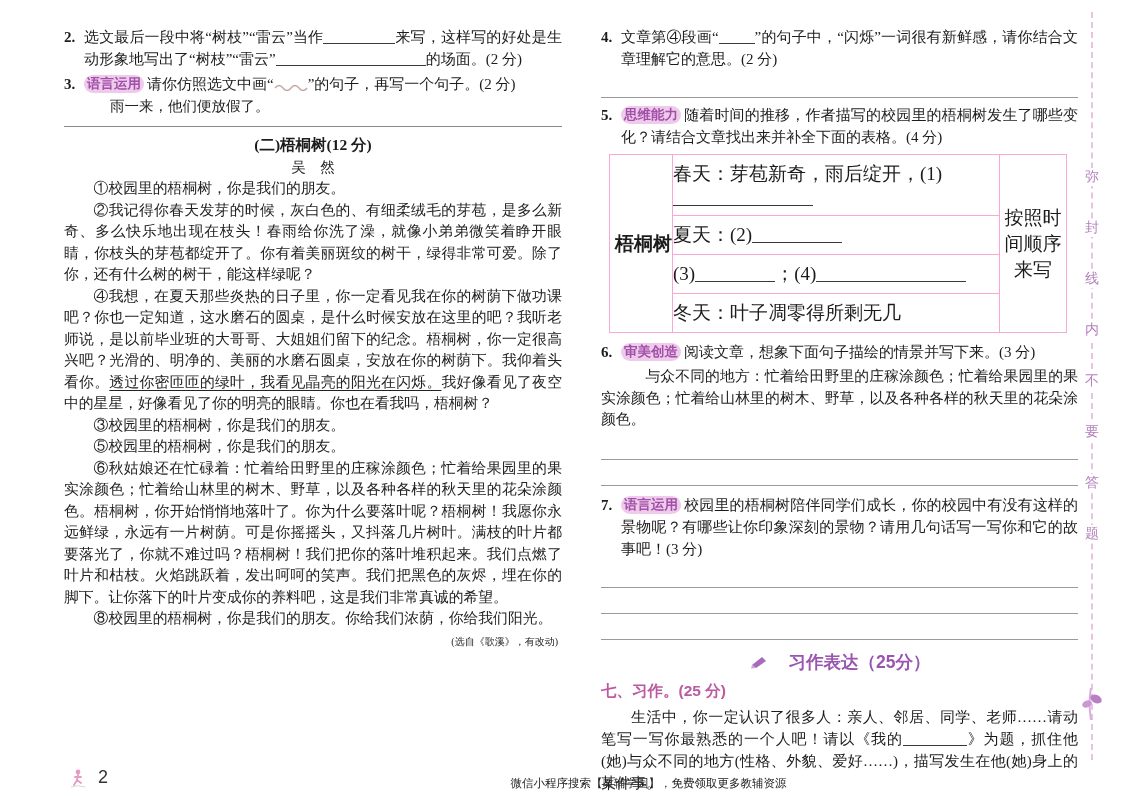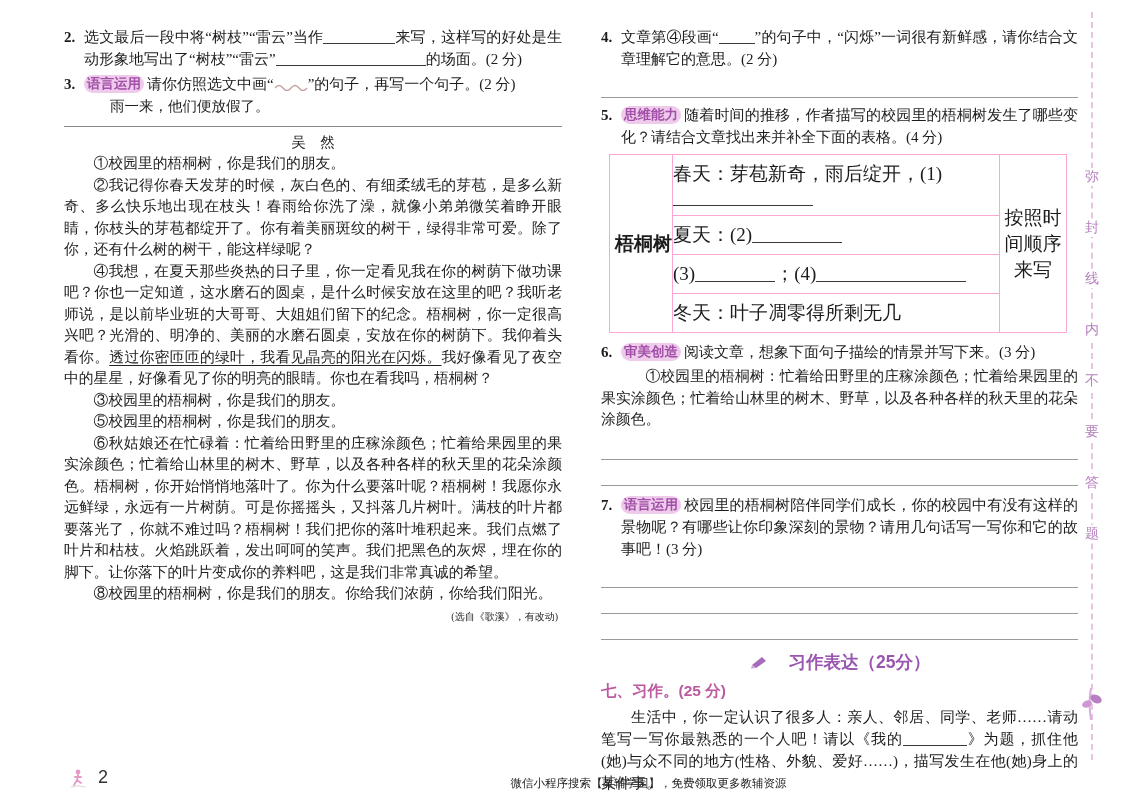--- a/index.html
+++ b/index.html
@@ -83,20 +83,21 @@
         <span class="badge">语言运用</span><span>请你仿照选文中画“</span><svg width="34" height="10" viewBox="0 0 34 10" style="vertical-align:-2px">
             <path d="M1 7 q4 -5 8 0 t8 0 t8 0 t8 0" fill="none" stroke="#c4a3a3" stroke-width="1.3"></path>
           </svg><span>”的句子，再写一个句子。(2 分)</span>
         <div class="example">雨一来，他们便放假了。</div>
       </div>
     </div>
 
     <hr class="divider">
 
     <div class="passage">
+      <div class="p-title">(二)梧桐树(12 分)</div>
       <div class="p-author">吴　然</div>
       <p>①校园里的梧桐树，你是我们的朋友。</p>
       <p>②我记得你春天发芽的时候，灰白色的、有细柔绒毛的芽苞，是多么新奇、多么快乐地出现在枝头！春雨给你洗了澡，就像小弟弟微笑着睁开眼睛，你枝头的芽苞都绽开了。你有着美丽斑纹的树干，绿得非常可爱。除了你，还有什么树的树干，能这样绿呢？</p>
       <p><span>④我想，在夏天那些炎热的日子里，你一定看见我在你的树荫下做功课吧？你也一定知道，这水磨石的圆桌，是什么时候安放在这里的吧？我听老师说，是以前毕业班的大哥哥、大姐姐们留下的纪念。梧桐树，你一定很高兴吧？光滑的、明净的、美丽的水磨石圆桌，安放在你的树荫下。我仰着头看你。</span><span class="uline">透过你密匝匝的绿叶，我看见晶亮的阳光在闪烁。</span><span>我好像看见了夜空中的星星，好像看见了你的明亮的眼睛。你也在看我吗，梧桐树？</span></p>
       <p>③校园里的梧桐树，你是我们的朋友。</p>
       <p>⑤校园里的梧桐树，你是我们的朋友。</p>
       <p>⑥秋姑娘还在忙碌着：忙着给田野里的庄稼涂颜色；忙着给果园里的果实涂颜色；忙着给山林里的树木、野草，以及各种各样的秋天里的花朵涂颜色。梧桐树，你开始悄悄地落叶了。你为什么要落叶呢？梧桐树！我愿你永远鲜绿，永远有一片树荫。可是你摇摇头，又抖落几片树叶。满枝的叶片都要落光了，你就不难过吗？梧桐树！我们把你的落叶堆积起来。我们点燃了叶片和枯枝。火焰跳跃着，发出呵呵的笑声。我们把黑色的灰烬，埋在你的脚下。让你落下的叶片变成你的养料吧，这是我们非常真诚的希望。</p>
       <p>⑧校园里的梧桐树，你是我们的朋友。你给我们浓荫，你给我们阳光。</p>
       <div class="p-source">(选自《歌溪》，有改动)</div>
     </div>
@@ -137,21 +138,21 @@
       </tr>
     </tbody>
       </table>
 
     <div class="q">
       <span class="qnum">6.</span>
       <div class="qbody">
         <span class="badge">审美创造</span><span>阅读文章，想象下面句子描绘的情景并写下来。(3 分)</span>
       </div>
     </div>
-    <div class="quote">①校园里的梧桐树：忙着给田野里的庄稼涂颜色；忙着给果园里的果实涂颜色；忙着给山林里的树木、野草，以及各种各样的秋天里的花朵涂颜色。</div>
+    <div class="quote">与众不同的地方：忙着给田野里的庄稼涂颜色；忙着给果园里的果实涂颜色；忙着给山林里的树木、野草，以及各种各样的秋天里的花朵涂颜色。</div>
     <div class="answer-line"></div>
     <div class="answer-line"></div>
 
     <div class="q" style="margin-top:8px">
       <span class="qnum">7.</span>
       <div class="qbody">
         <span class="badge">语言运用</span><span>校园里的梧桐树陪伴同学们成长，你的校园中有没有这样的景物呢？有哪些让你印象深刻的景物？请用几句话写一写你和它的故事吧！(3 分)</span>
       </div>
     </div>
     <div class="answer-line"></div>

